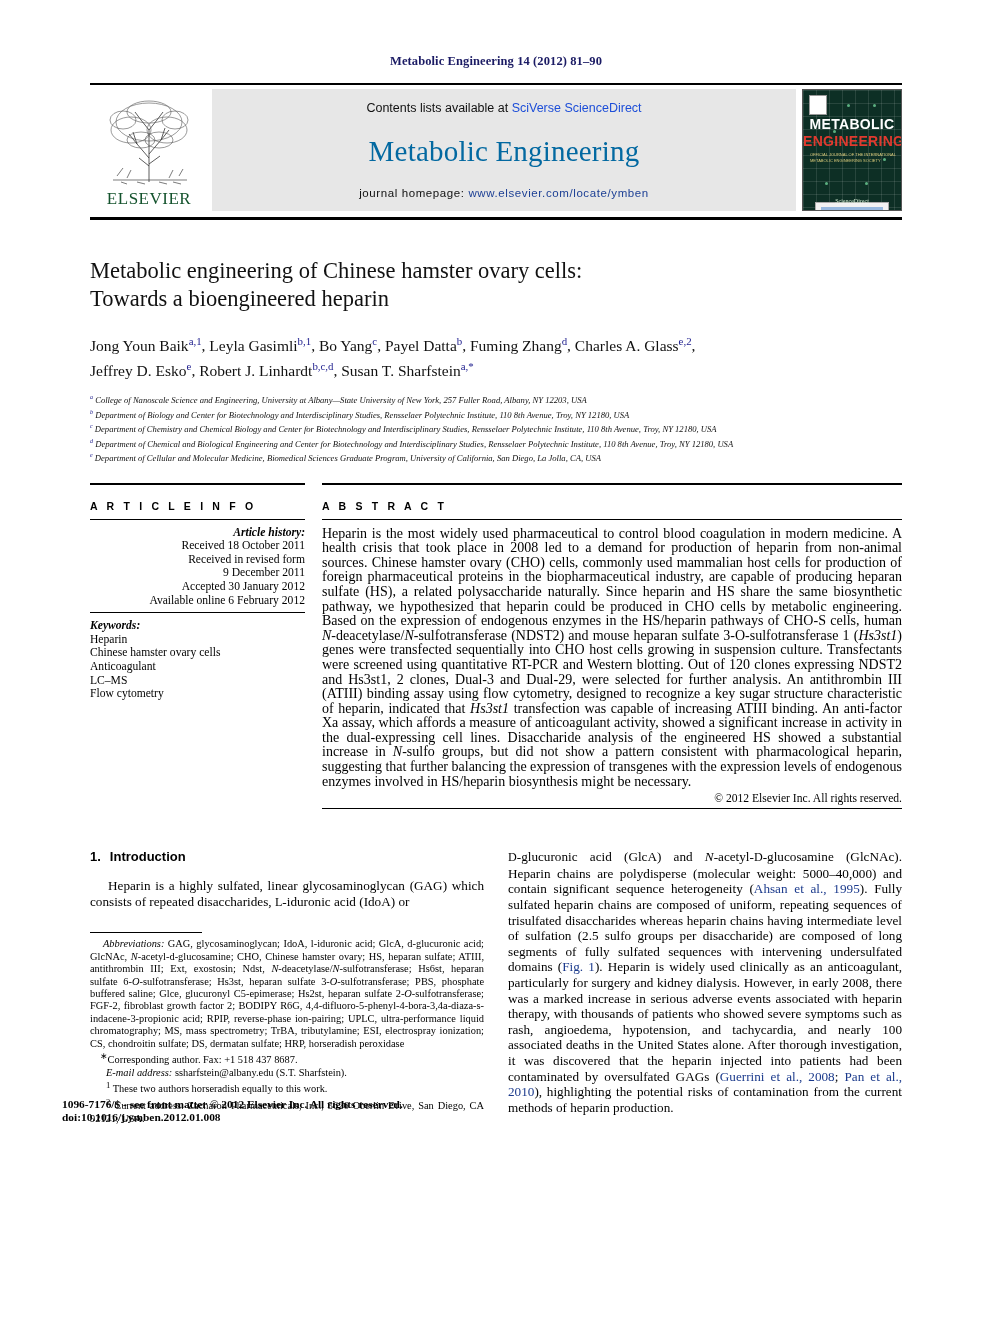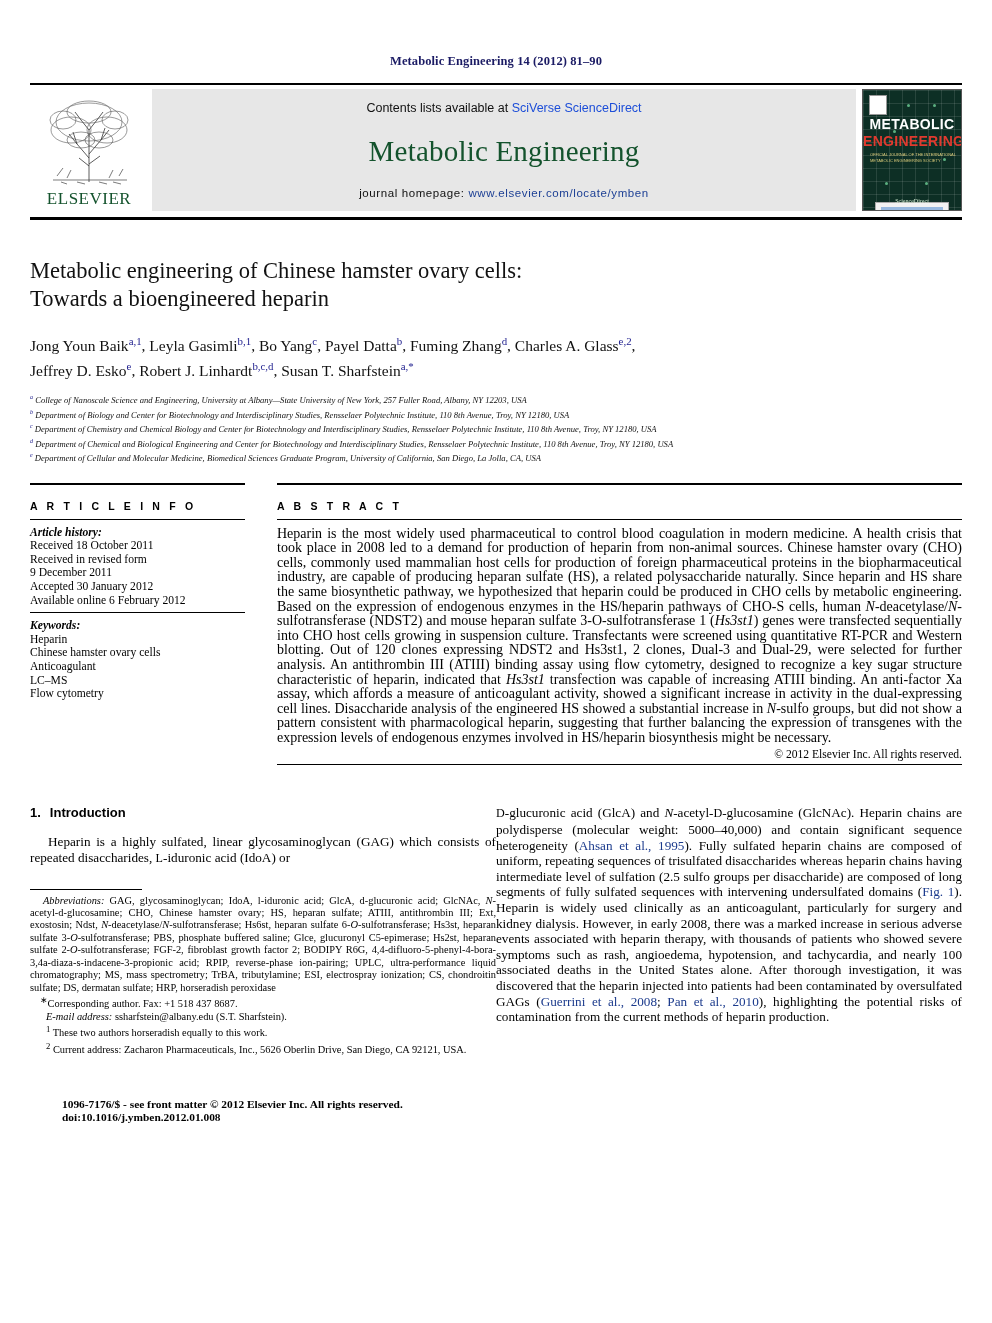--- a/index.html
+++ b/index.html
@@ -13,21 +13,21 @@
     font-family: "Liberation Serif", serif;
     color: #000;
     position: relative;
     overflow: hidden;
   }
   .page {
     width: 992px;
     height: 1172px;
     position: relative;
     box-sizing: border-box;
-    padding: 0 30px;
+    padding: 0 90px;
   }
 
   
   .running-head {
     text-align: center;
     font-family: "Liberation Serif", serif;
     font-weight: bold;
     font-size: 12.5px;
     color: #1b1b64;
     padding-top: 54px;
@@ -76,21 +76,21 @@
   }
   .contents-line {
     font-family: "Liberation Sans", sans-serif;
     font-size: 12.5px;
     color: #111;
   }
   .contents-line a { color:#1d4ed8; text-decoration:none; }
   .journal-title {
     font-family: "Liberation Serif", serif;
     font-size: 29px;
-    color: #14532d;
+    color: #0369a1;
     letter-spacing: .2px;
   }
   .homepage-line {
     font-family: "Liberation Sans", sans-serif;
     font-size: 11.5px;
     color: #111;
     letter-spacing: .6px;
   }
   .homepage-line a { color:#1c3f94; text-decoration:none; }
   .cover-thumb {
@@ -177,42 +177,42 @@
     font-size: 8.6px;
     line-height: 11.6px;
     color: #111;
     margin: 0;
   }
 
   
   .info-abstract {
     margin-top: 18px;
     display: flex;
-    gap: 32px;
+    gap: 17px;
   }
   .rule-heavy { border-top: 2.2px solid #000; }
   .col-info { flex: 0 0 215px; }
   .col-abs  { flex: 1 1 auto; }
   .sec-head {
     font-family: "Liberation Sans", sans-serif;
     font-weight: bold;
     font-size: 10.5px;
     letter-spacing: 3.2px;
     margin: 15px 0 7px 0;
     color:#000;
   }
   .rule-thin { border-top: 1px solid #000; }
   .info-body {
     font-family: "Liberation Serif", serif;
     font-size: 11.6px;
     line-height: 13.6px;
     padding-top: 6px;
   }
   .info-body .lbl { font-style: italic; font-weight: bold; }
-  .hist-block { padding-bottom: 5px; }
+  .hist-block { padding-bottom: 5px; text-align: right; }
   .kw-block { padding-top: 6px; }
   .abstract-body {
     font-family: "Liberation Serif", serif;
     font-size: 14px;
     line-height: 14.6px;
     text-align: justify;
     padding-top: 7px;
   }
   .abstract-body i { font-style: italic; }
   .copyright {
@@ -220,20 +220,21 @@
     font-family: "Liberation Serif", serif;
     font-size: 11.6px;
     margin-top: 3px;
   }
   .abs-close { border-top: 1px solid #000; margin-top: 3px; }
 
   
   .body-cols {
     margin-top: 40px;
     display: flex;
+    gap: 24px;
   }
   .bcol { flex: 1 1 0; min-width:0; }
   .sec-num {
     font-family: "Liberation Sans", sans-serif;
     font-weight: bold;
     font-size: 13px;
     margin: 0 0 14px 0;
   }
   .sec-num span.n { margin-right: 9px; }
   .para {

